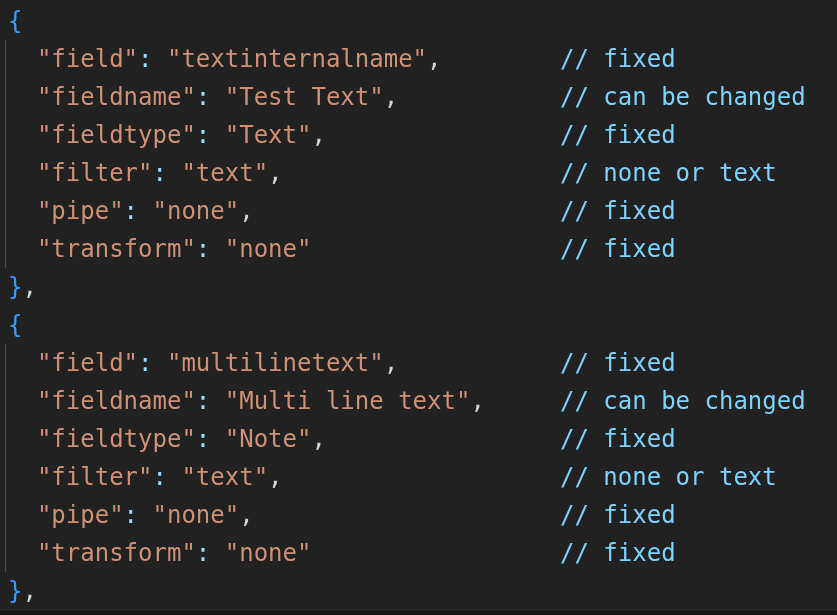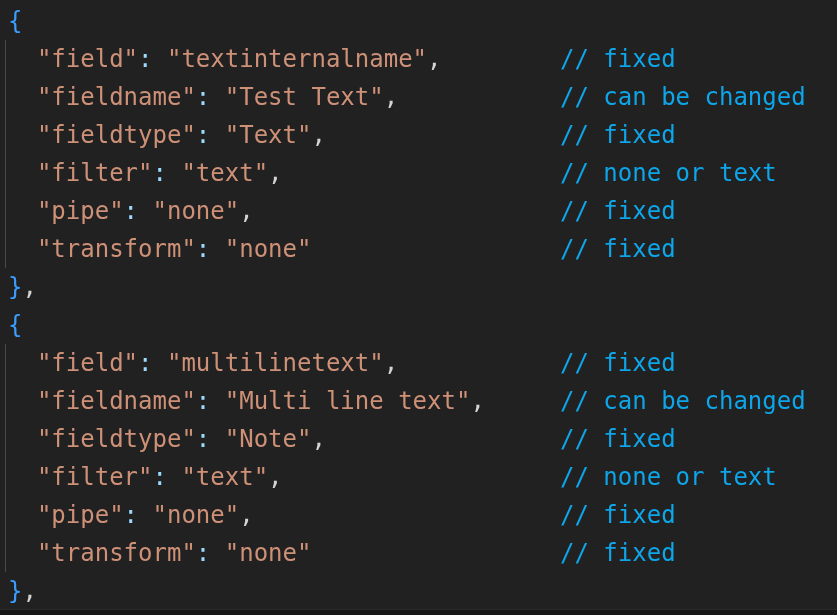--- a/index.html
+++ b/index.html
@@ -63,21 +63,21 @@
     top: 0;
     white-space: pre;
   }
 
   
   .tok-brace      { color: #3b9dff; }
   .tok-punct      { color: #d4d4d4; }
   .tok-colon      { color: #9cdcfe; }
   .tok-string     { color: #ce9178; }
   .tok-key        { color: #ce9178; }
-  .tok-comment    { color: #0ea5e9; }
+  .tok-comment    { color: #7dd3fc; }
 
   
   .bottom-strip {
     position: absolute;
     left: 0;
     right: 0;
     bottom: 0;
     height: 5px;
     background: #181818;
     border-top: 1px solid #2b2b2b;

